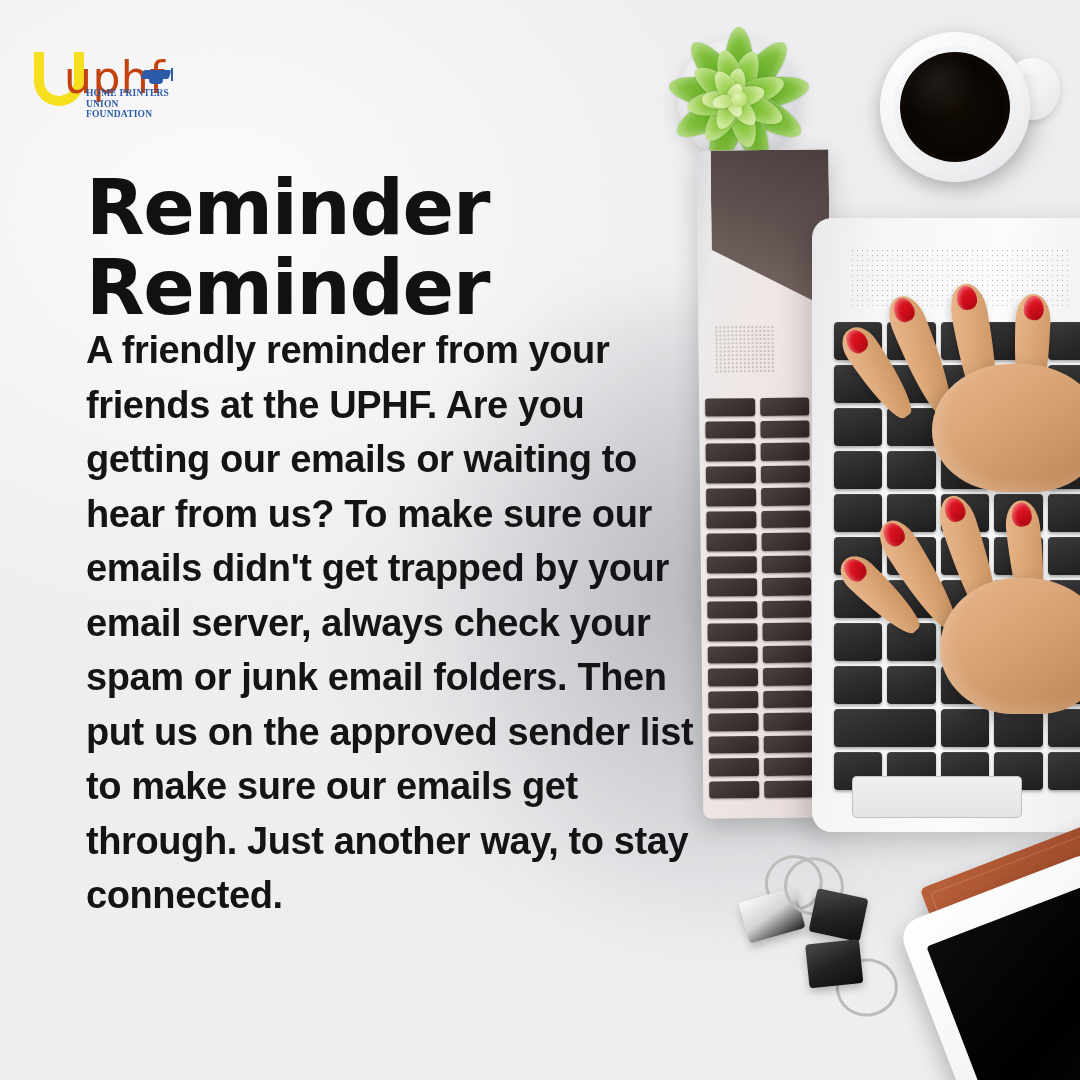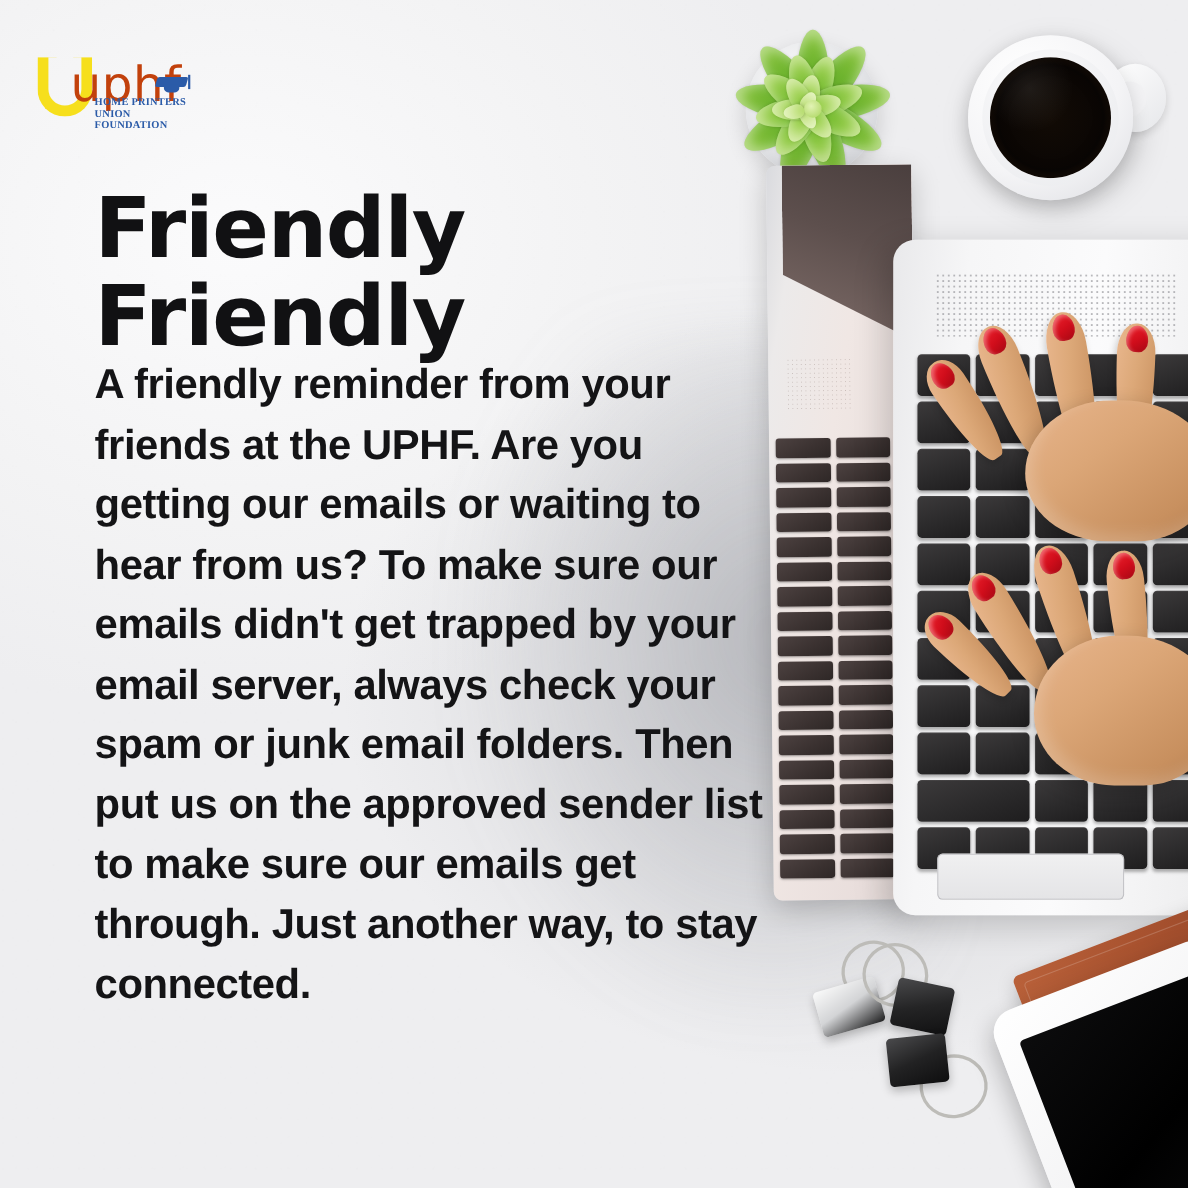--- a/index.html
+++ b/index.html
@@ -632,16 +632,16 @@
       <div class="cap-board"></div>
       <div class="cap-base"></div>
       <div class="cap-tassel"></div>
     </div>
     <div class="logo-tagline">
       <div>HOME PRINTERS</div>
       <div>UNION FOUNDATION</div>
     </div>
   </div>
 
-  <div class="headline">Friendly Friendly</div>
+  <div class="headline">Reminder Reminder</div>
   <div class="body-copy">A friendly reminder from your friends at the UPHF. Are you getting our emails or waiting to hear from us? To make sure our emails didn't get trapped by your email server, always check your spam or junk email folders. Then put us on the approved sender list to make sure our emails get through. Just another way, to stay connected.</div>
 
 </div>
 
 </body></html>

